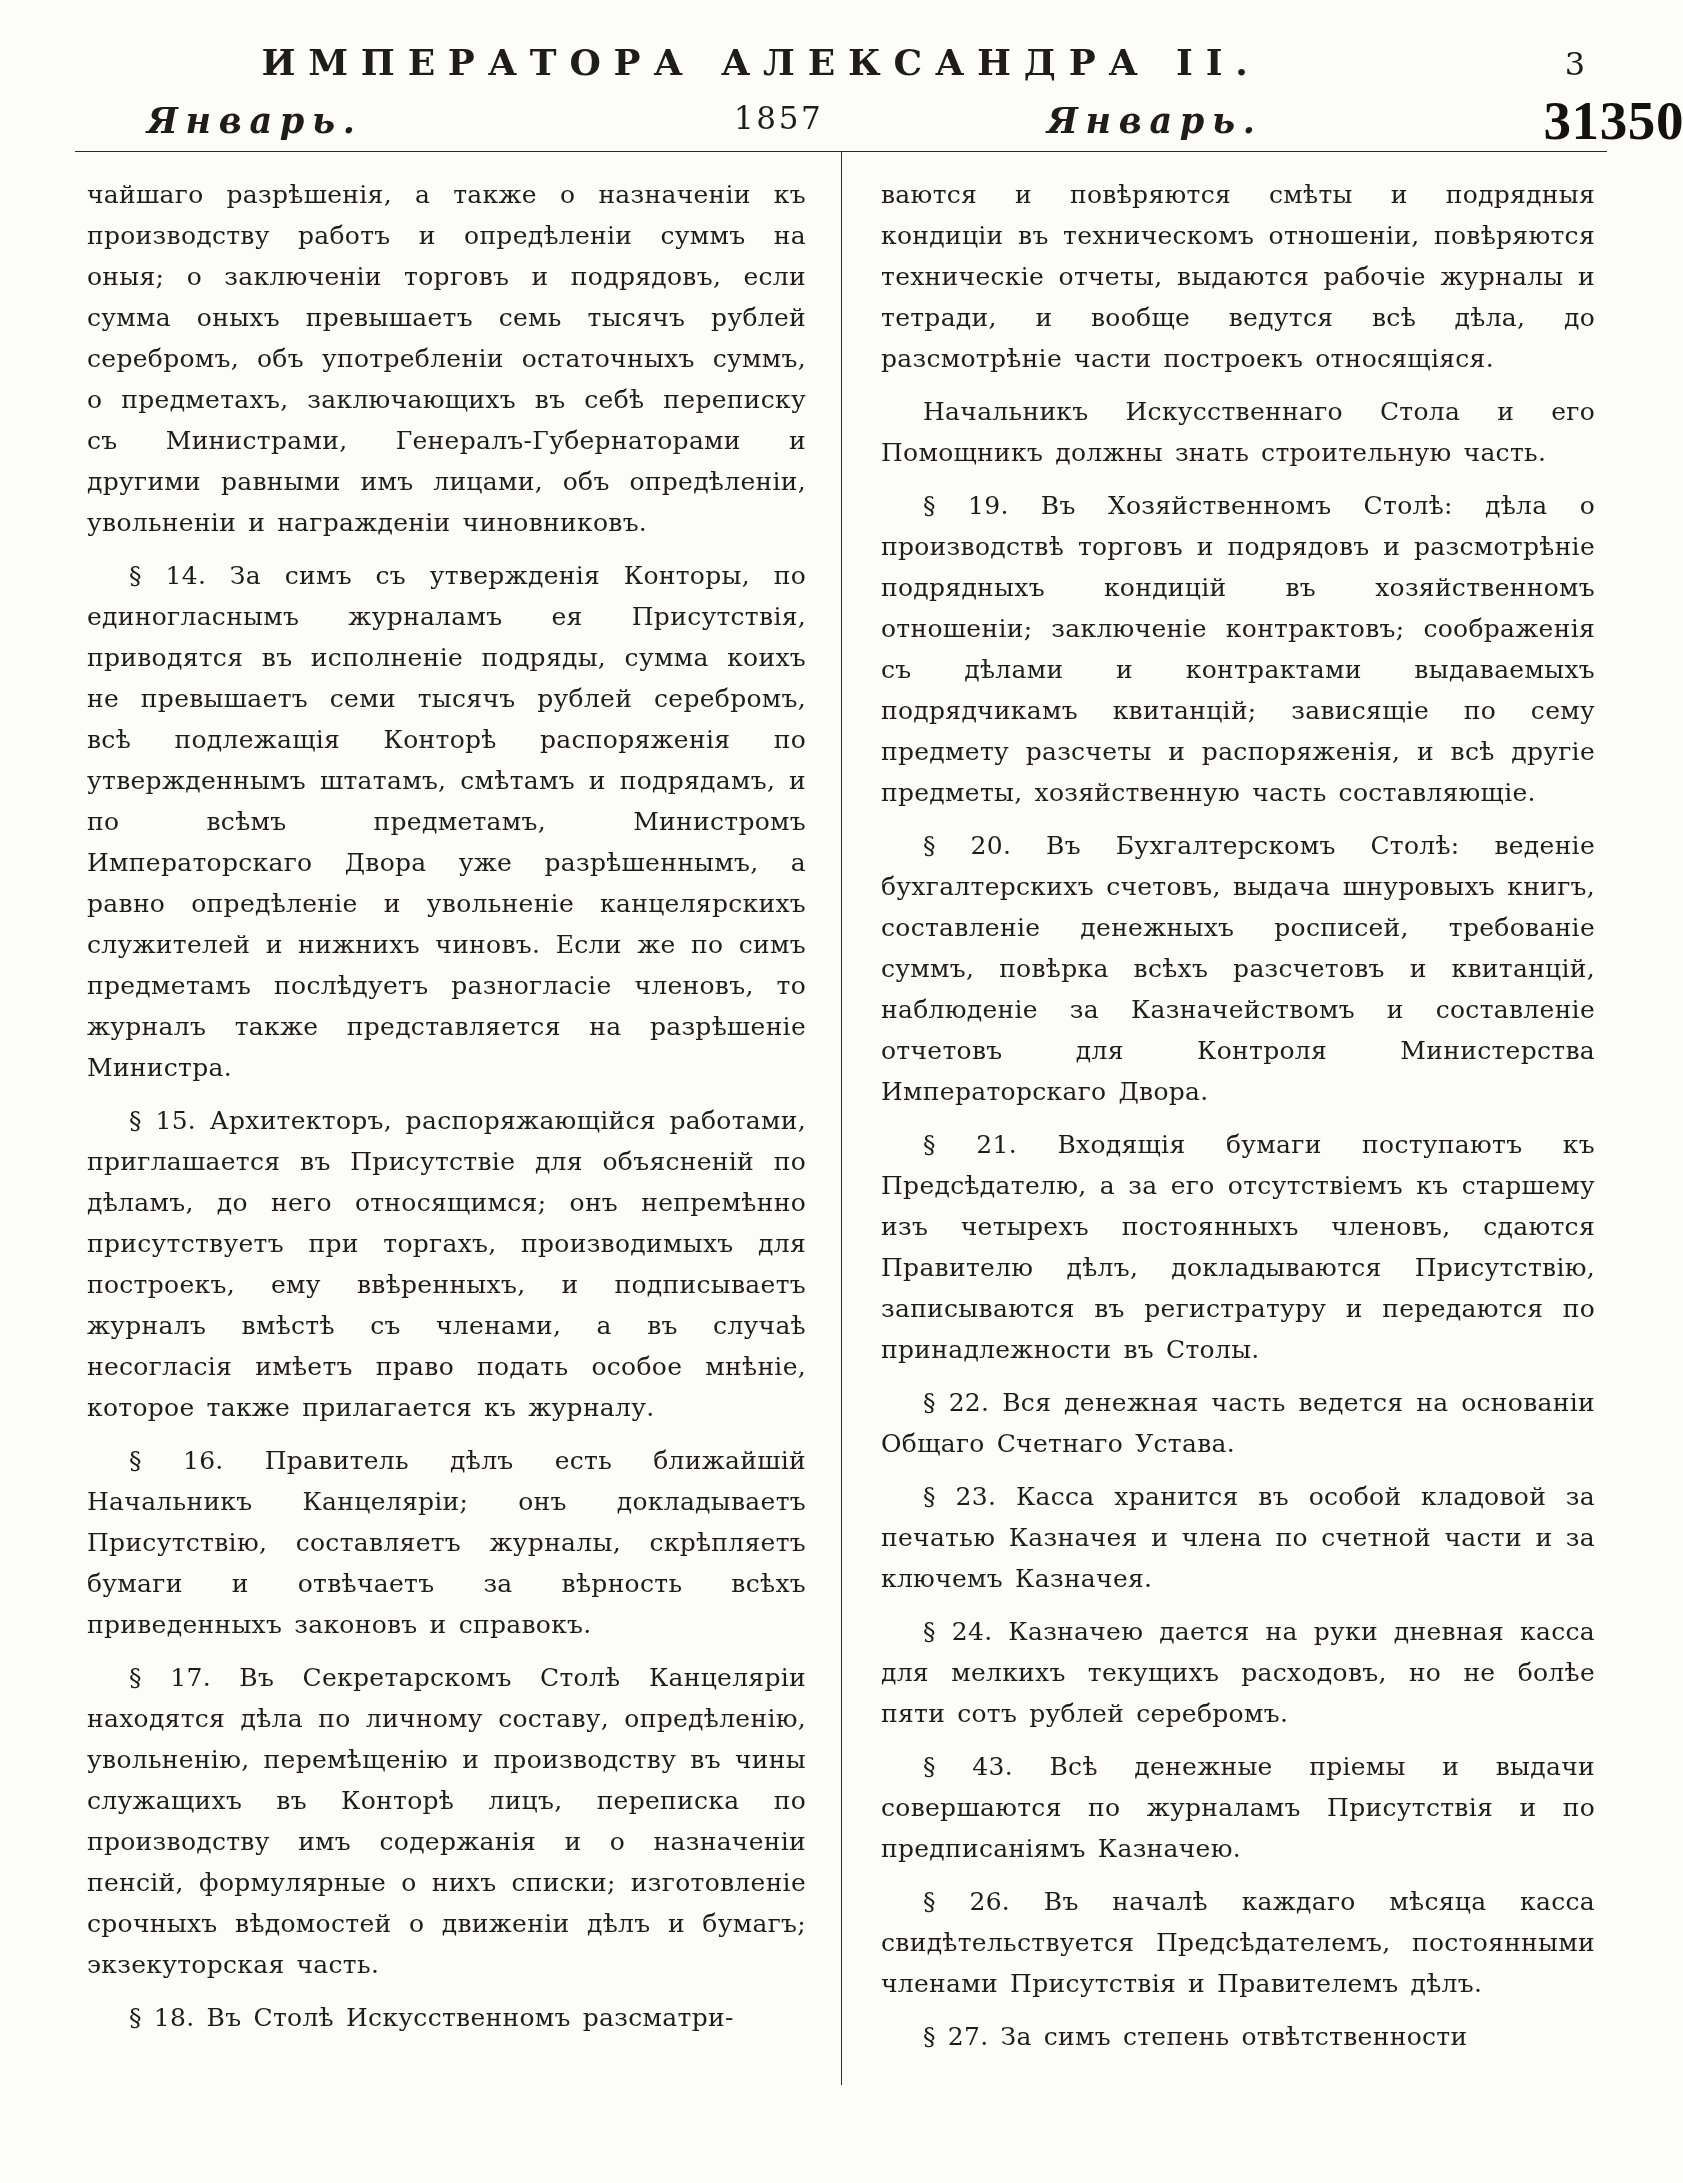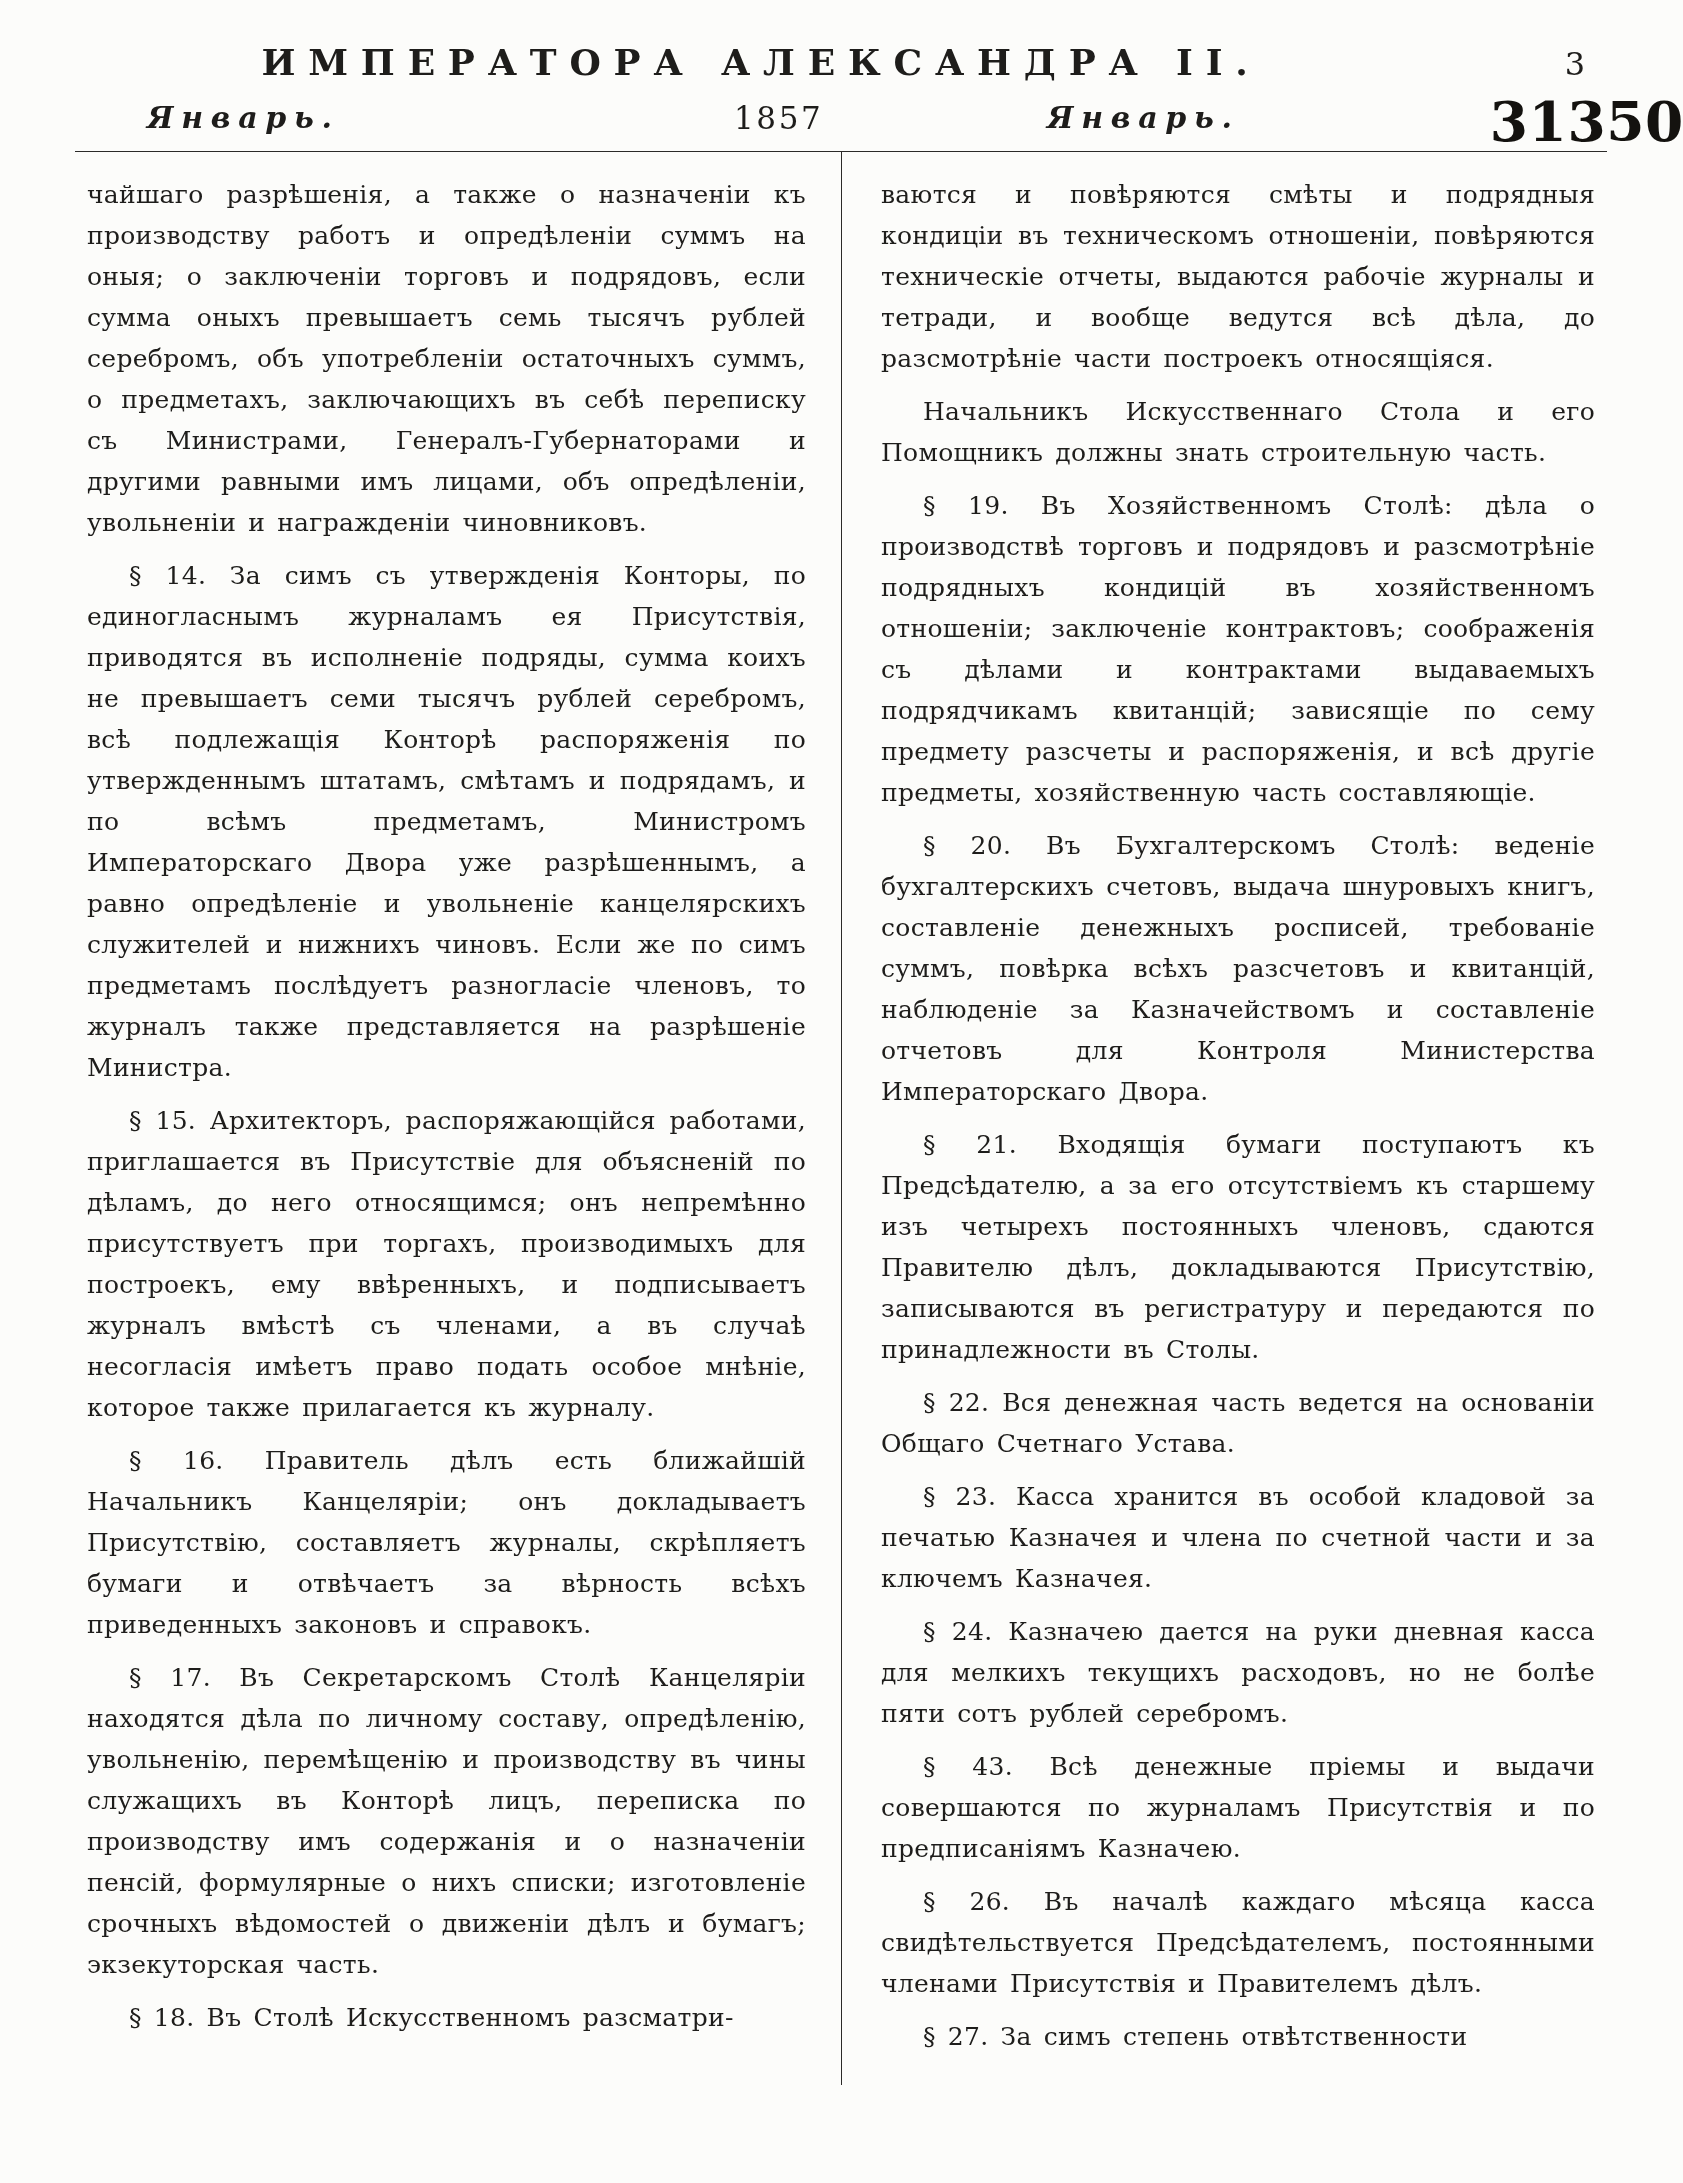--- a/index.html
+++ b/index.html
@@ -38,21 +38,21 @@
   }
   .subheader-row {
     position: relative;
     height: 50px;
     margin-top: 16.6px;
   }
   .sub-month {
     position: absolute;
     font-style: italic;
     font-weight: bold;
-    font-size: 30px;
+    font-size: 35px;
     letter-spacing: 7.7px;
     white-space: nowrap;
   }
   .sub-left  { left: 72px; }
   .sub-right { left: 972px; }
   .sub-year {
     position: absolute;
     left: 659px;
     font-size: 31px;
     letter-spacing: 2.6px;
@@ -84,20 +84,21 @@
   .para.indent { text-indent: 42px; }
   .stamp {
     position: absolute;
     top: 89px;
     right: 0px;
     font-size: 55px;
     font-weight: bold;
     letter-spacing: 0.6px;
     color: #14120f;
     white-space: nowrap;
+    font-family: Liberation Serif, serif;
   }
 </style>
 </head>
 <body>
 
 <div class="page">
 
   <div class="header-row">
     <div class="header-title">ИМПЕРАТОРА АЛЕКСАНДРА II.</div>
     <div class="page-number">3</div>

